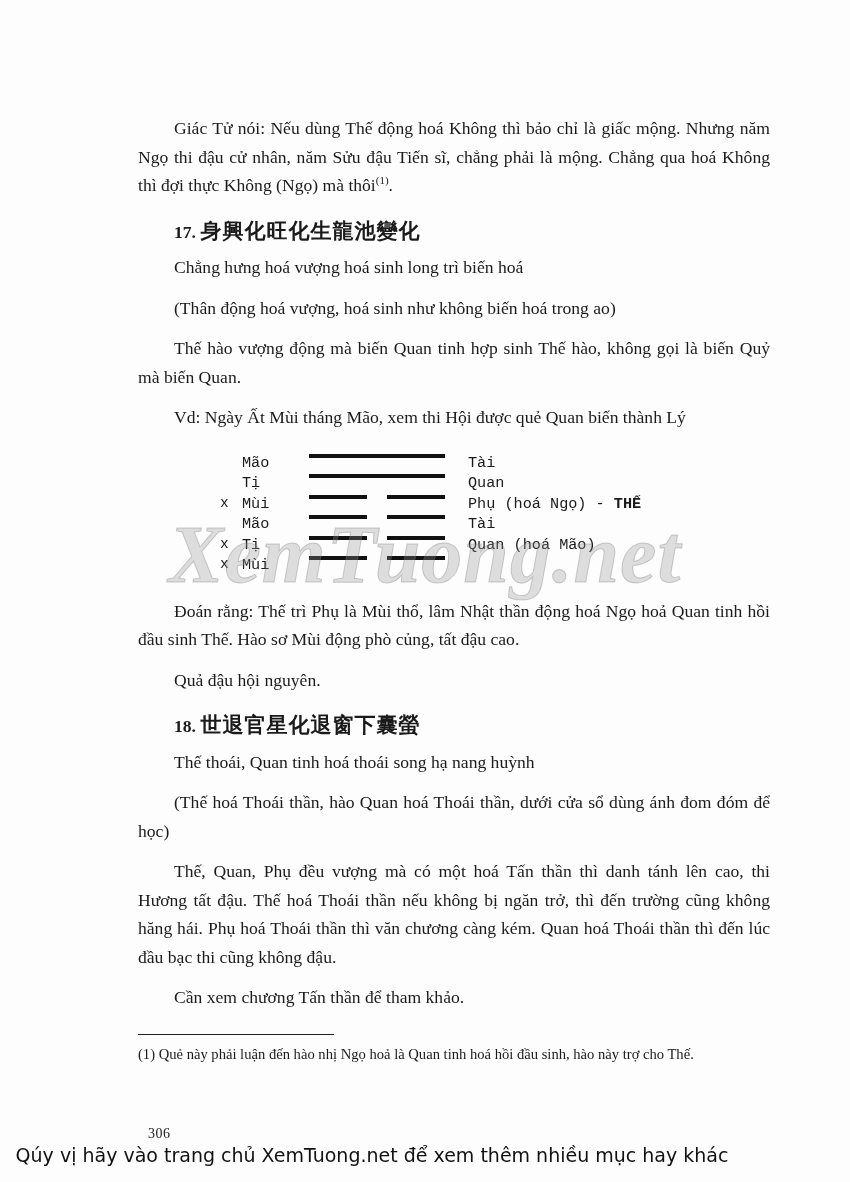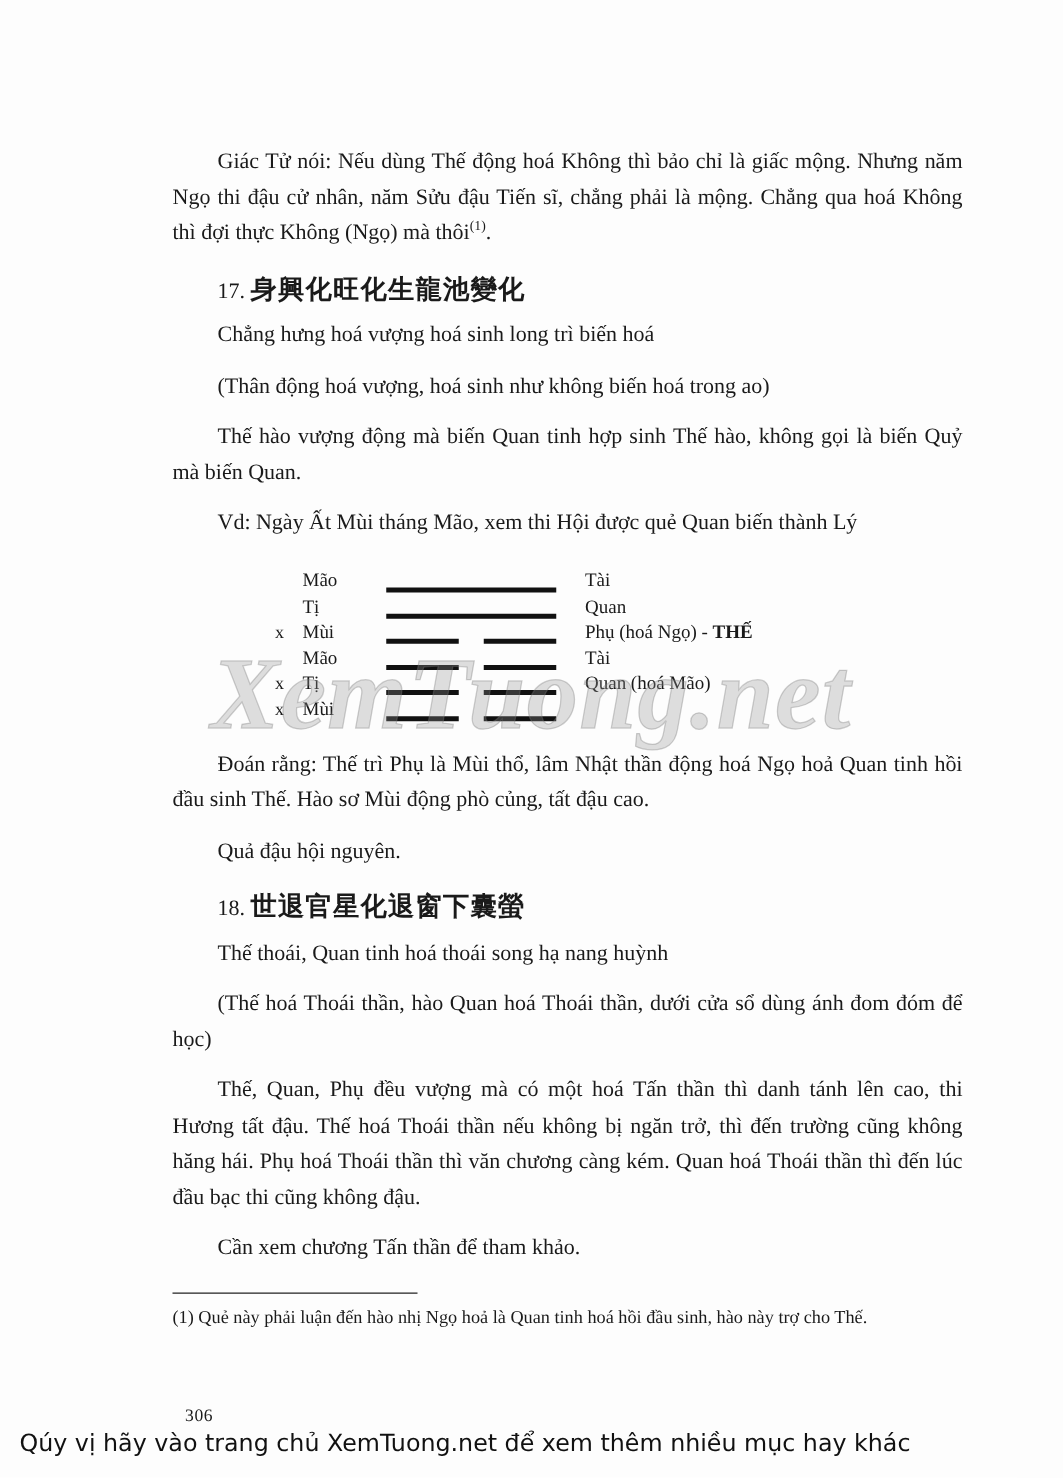--- a/index.html
+++ b/index.html
@@ -37,41 +37,42 @@
     font-size: 11px;
     vertical-align: super;
   }
   .heading {
     margin: 16px 0 6px 0;
     text-indent: 36px;
     font-size: 17.6px;
     line-height: 1.5;
   }
   .heading .num {
-    font-weight: normal;
+    font-weight: bold;
   }
   .heading .cjk {
     font-family: "DejaVu Sans", sans-serif;
     font-weight: bold;
     font-size: 21px;
     letter-spacing: 1px;
   }
   .gap-sm { height: 10px; }
 
   
   .hex-block {
     margin: 22px 0 20px 0;
     position: relative;
     padding-left: 82px;
   }
   .hex-row {
     display: flex;
-    align-items: flex-end;
+    align-items: flex-start;
     height: 20.5px;
     font-size: 15.2px;
+    font-family: Liberation Mono, monospace;
   }
   .hex-mark {
     width: 22px;
     text-align: left;
     font-size: 14.5px;
   }
   .hex-name {
     width: 52px;
     text-align: left;
   }

